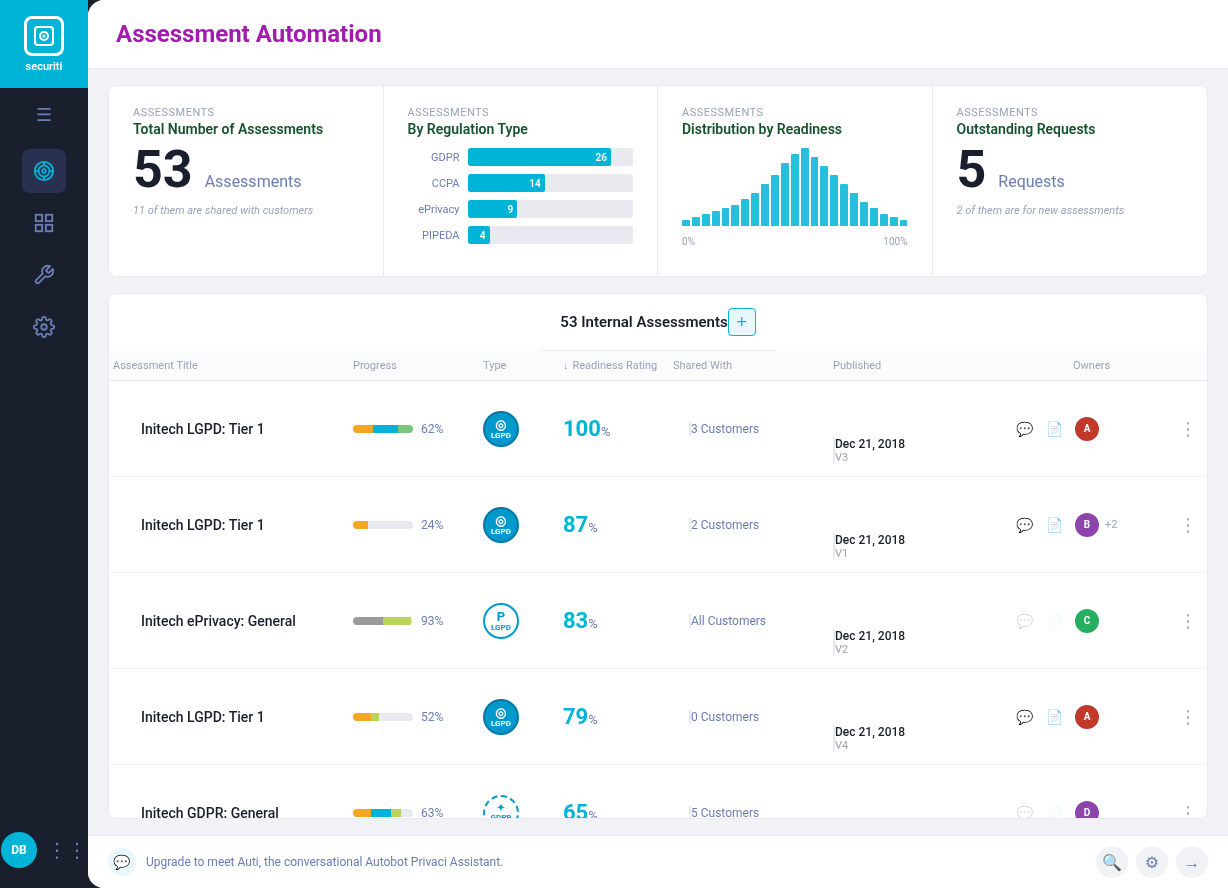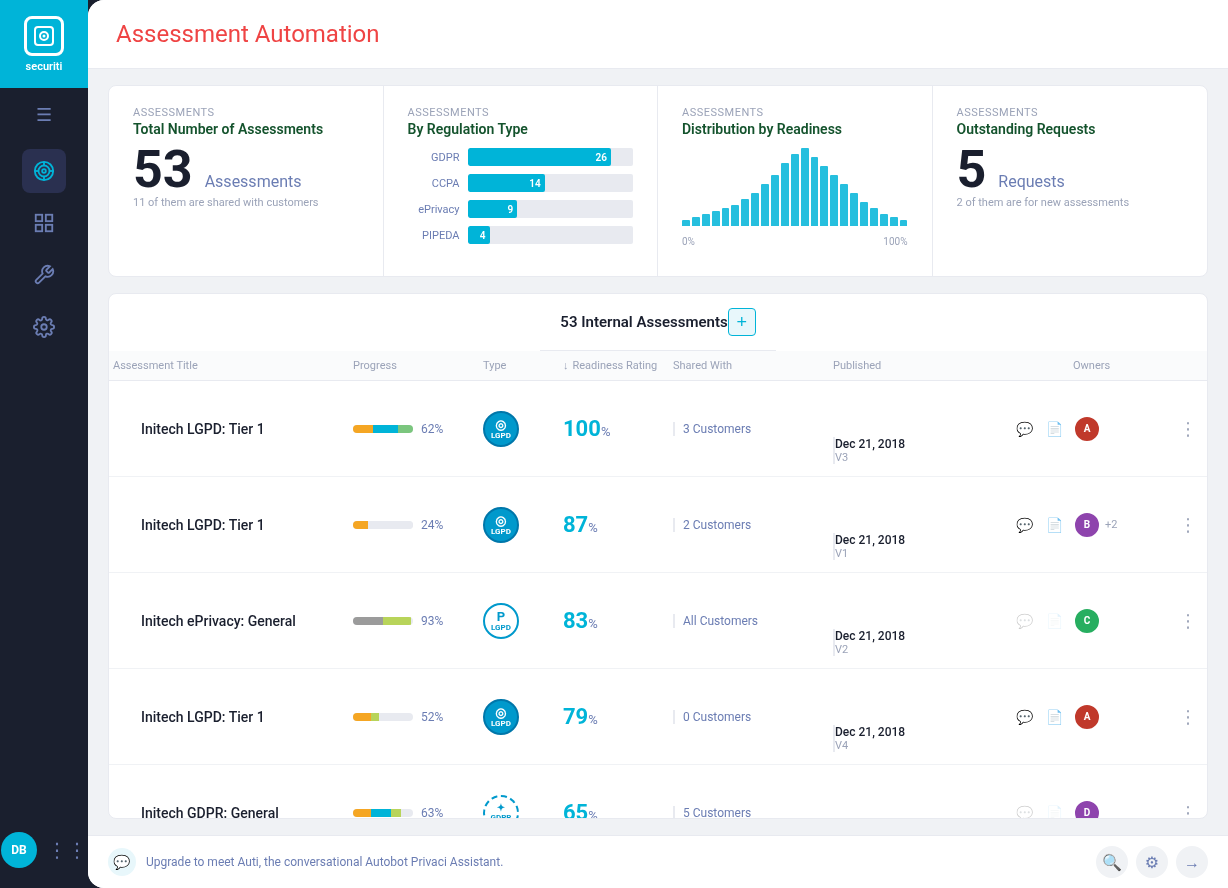--- a/index.html
+++ b/index.html
@@ -107,22 +107,22 @@
     }
 
     
     .header {
       background: white;
       padding: 20px 28px;
       border-bottom: 1px solid #e8eaf0;
     }
     .page-title {
       font-size: 24px;
-      font-weight: 400;
-      color: #ef4444;
+      font-weight: 700;
+      color: #a21caf;
     }
 
     
     .stats-row {
       display: grid;
       grid-template-columns: 1fr 1fr 1fr 1fr;
       gap: 0;
       background: white;
       margin: 16px 20px;
       border-radius: 8px;
@@ -155,21 +155,22 @@
       display: inline-block;
     }
     .stat-big-unit {
       font-size: 16px;
       color: #6b7db3;
       margin-left: 6px;
     }
     .stat-sub {
       font-size: 11px;
       color: #9ba3b8;
-      margin-top: 0;
+      margin-top: 8px;
+      font-style: italic;
     }
 
     
     .bar-chart-area { padding: 4px 0; }
     .bar-row {
       display: flex;
       align-items: center;
       margin-bottom: 8px;
       gap: 8px;
     }
@@ -358,21 +359,22 @@
       font-size: 13px;
       color: #6b7db3;
     }
 
     
     .shared-cell {
       display: flex;
       align-items: center;
       gap: 6px;
       border-left: 2px solid #e8eaf0;
-      padding-left: 8px;
+      padding-left: 0;
+      margin-left: 16px;
     }
     .shared-text { font-size: 12px; color: #6b7db3; }
 
     
     .published-cell {
       border-left: 2px solid #e8eaf0;
       margin-top: 44px;
     }
     .published-date { font-size: 12px; color: #1a1f2e; font-weight: 500; }
     .published-ver { font-size: 11px; color: #9ba3b8; }

